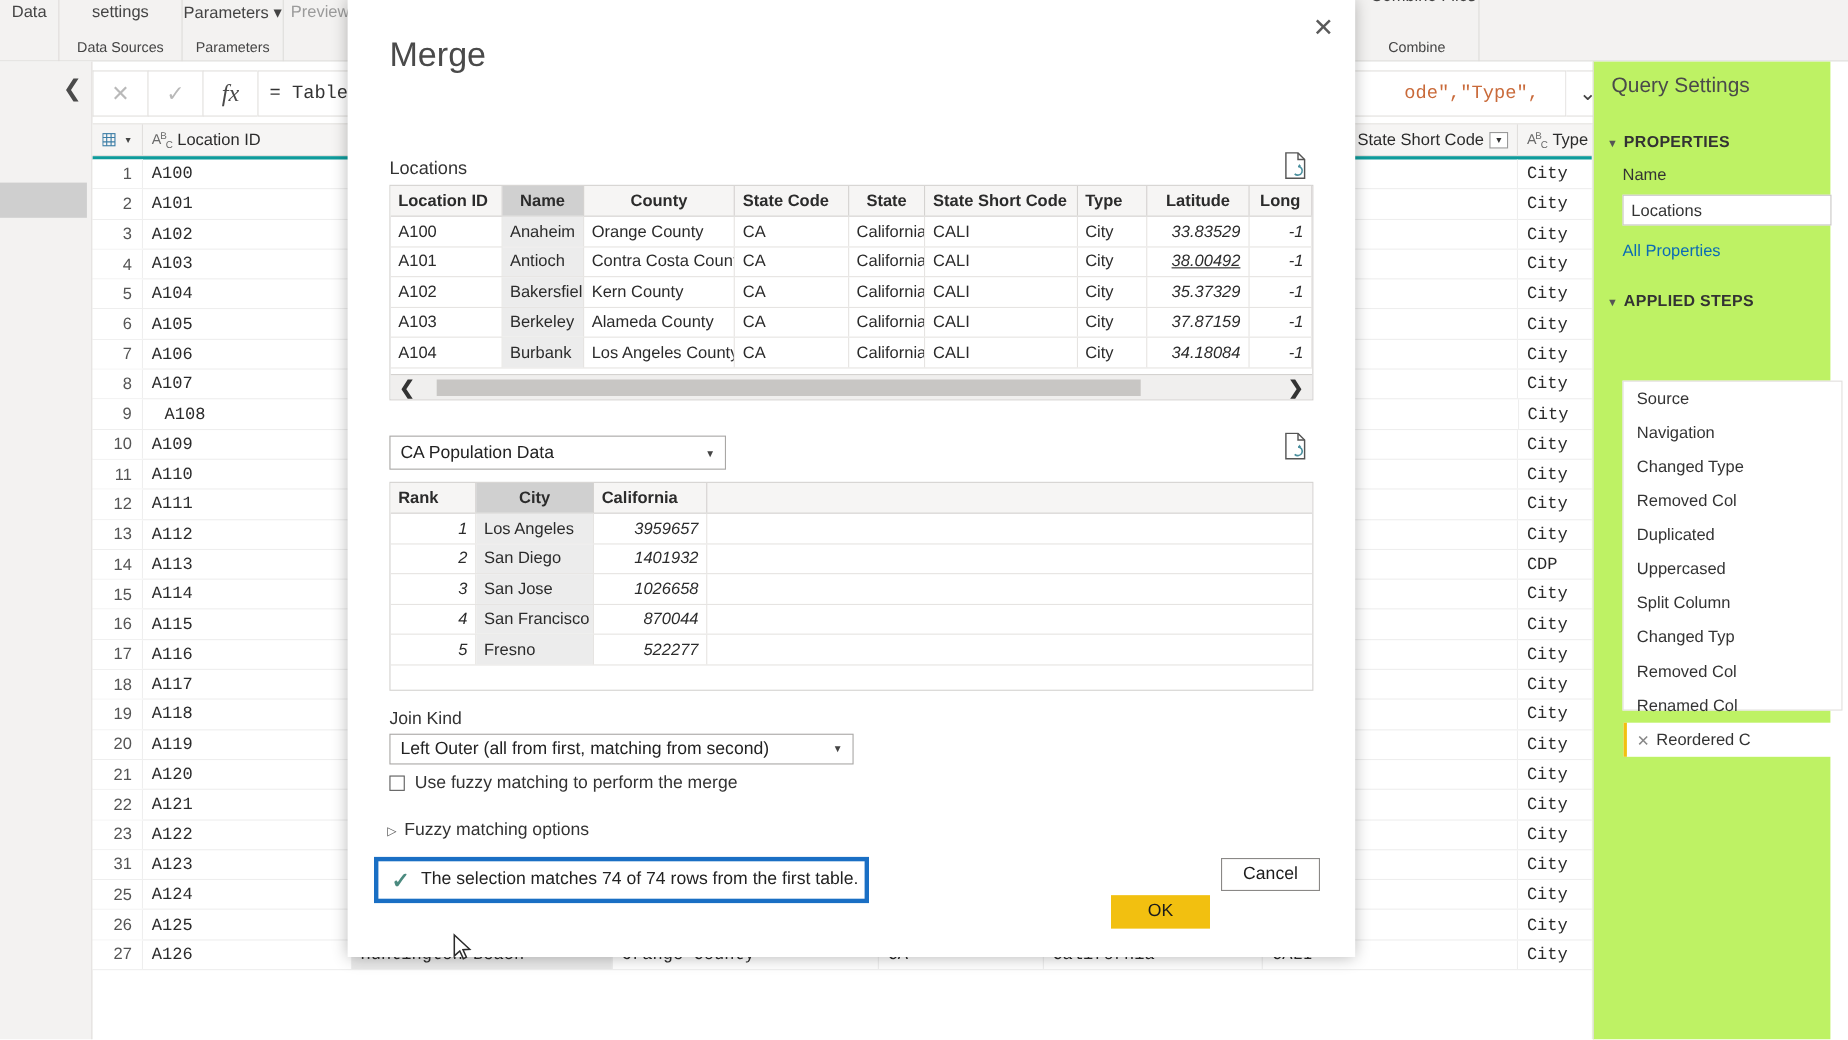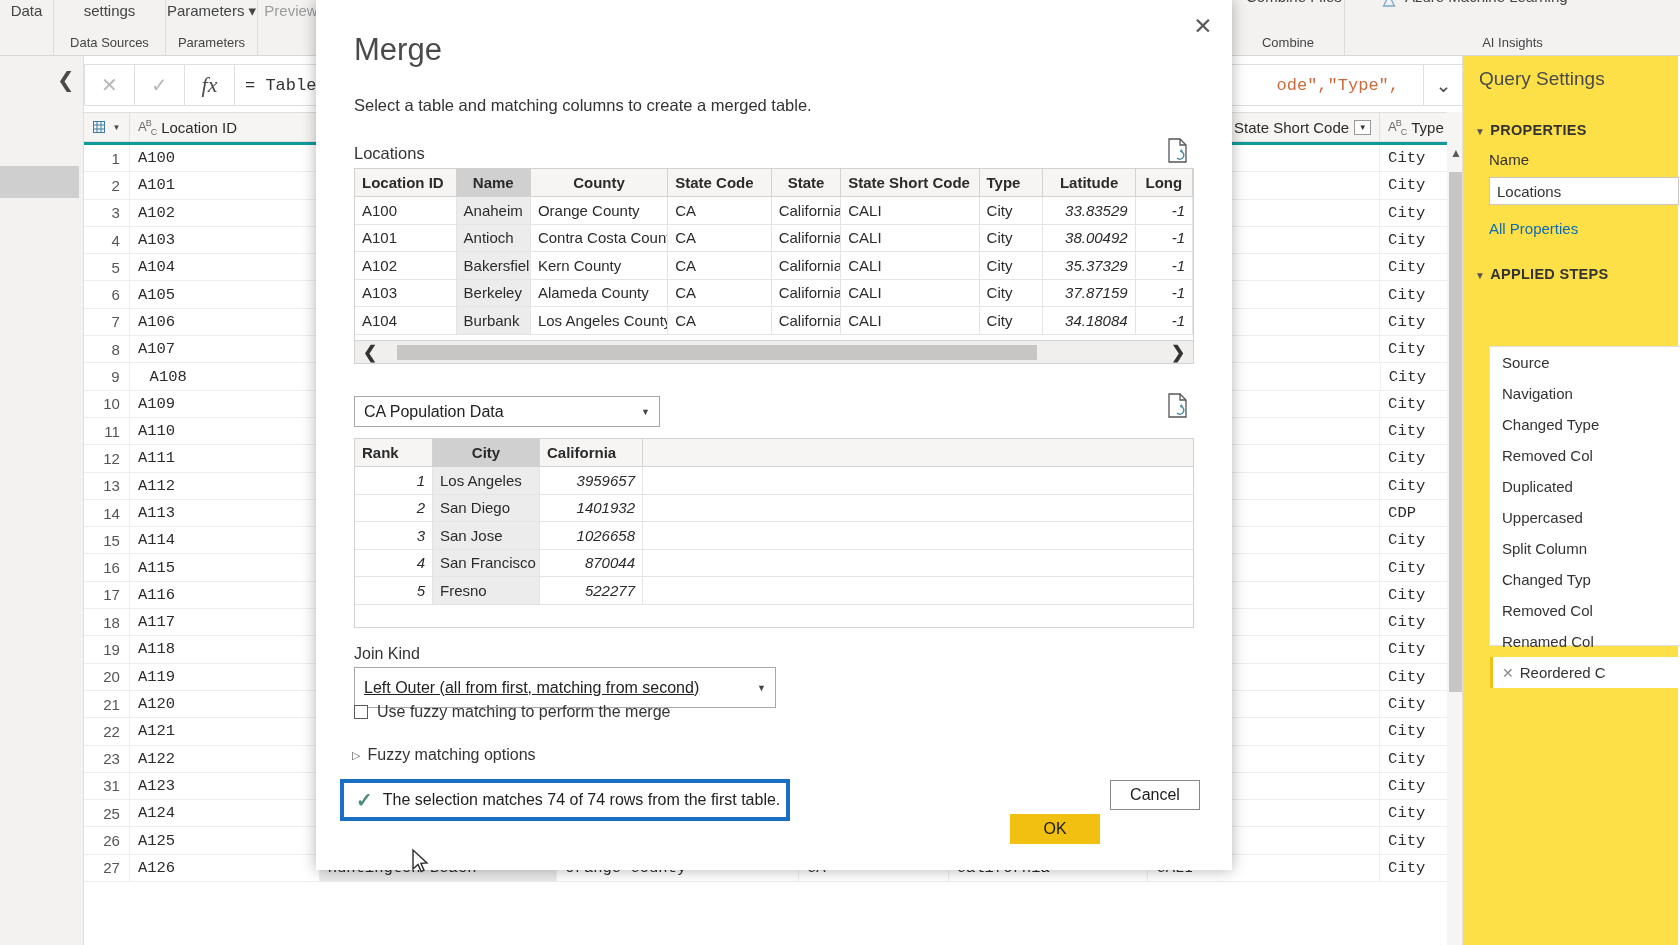--- a/index.html
+++ b/index.html
@@ -93,22 +93,22 @@
   }
   .gr-cell.shade { background:#e9e9e9; }
 
   .vscroll {
     position:absolute; right:0; top:0; width:17px; height:833px; background:#f6f5f4;
   }
   .vscroll .thumb { position:absolute; left:2px; top:60px; width:13px; height:520px; background:#c8c6c4; }
   .vscroll .up { position:absolute; left:3px; top:34px; font-size:12px; color:#5a5a5a; }
 
   .qs-panel {
-    position:absolute; right:2px; top:0; width:216px; height:889px;
-    background:#fde047; border-left:1px solid #e1dfdd;
+    position:absolute; right:16px; top:0; width:216px; height:889px;
+    background:#bef264; border-left:1px solid #e1dfdd;
   }
   .qs-title { position:absolute; left:16px; top:12px; font-size:19px; color:#4a4a4a; white-space:nowrap; }
   .qs-section {
     position:absolute; left:12px; font-size:14.5px; font-weight:bold; color:#333;
     letter-spacing:.3px; white-space:nowrap;
   }
   .tri { display:inline-block; color:#555; font-size:10px; margin-right:5px; }
   .qs-sublabel { position:absolute; left:26px; font-size:15px; color:#333; }
   .qs-input {
     position:absolute; left:26px; width:190px; height:28px; background:#fff;
@@ -223,29 +223,20 @@
     <div class="rg-top">Parameters ▾</div>
     <div class="rg-label">Parameters</div>
   </div>
   <div class="ribbon-group rg-clip" style="left:258px;width:66px;border-right:none;">
     <div class="rg-top dim">Preview</div>
   </div>
 
   <div class="ribbon-group" style="left:1232px;width:113px;">
     <div class="rg-top" style="position:absolute;top:-14px;left:14px;">Combine Files</div>
     <div class="rg-label">Combine</div>
-  </div>
-  <div class="ribbon-group" style="left:1345px;width:335px;border-right:none;">
-    <div class="rg-top" style="position:absolute;top:-14px;left:60px;">Azure Machine Learning</div>
-    <span style="position:absolute;top:-12px;left:33px;">
-      <svg width="22" height="22" viewBox="0 0 22 22">
-            <path d="M8.5 2h5M10 2v7L5.5 18h11L12 9V2" fill="none" stroke="#7aa8c9" stroke-width="1.3"></path>
-          </svg>
-    </span>
-    <div class="rg-label">AI Insights</div>
   </div>
 </div>
 
 <div class="editor-body">
 
   <div class="left-rail">
     <div class="rail-chevron">❮</div>
     <div class="rail-sel"></div>
   </div>
 
@@ -618,21 +609,20 @@
           </div>
         </div>
   </div>
 </div>
 
 <div class="modal-shadow"></div>
 <div class="modal">
 
   <div class="modal-close">✕</div>
   <div class="modal-title">Merge</div>
-  <div class="modal-sub">Select a table and matching columns to create a merged table.</div>
 
   <div class="tbl-label" style="top:144px;">Locations</div>
   <span class="refresh-ico" style="left:850px;top:138px;">
     <svg width="24" height="26" viewBox="0 0 24 26">
       <path d="M3 1h11l6 6v17H3z" fill="#fff" stroke="#555" stroke-width="1.3"></path>
       <path d="M14 1v6h6" fill="none" stroke="#555" stroke-width="1.3"></path>
       <path d="M11 20a4 4 0 1 0 3-6.8" fill="none" stroke="#4a8f9e" stroke-width="1.5"></path>
       <path d="M15 11l-.6 2.6 2.6-.5z" fill="#4a8f9e"></path>
     </svg>
   </span>
@@ -662,21 +652,21 @@
             <div class="pc num num" style="width: 60px;">-1</div>
           </div>
           <div class="prev-row">
             <div class="pc" style="width: 107px;">A101</div>
             <div class="pc sel" style="width: 78px;">Antioch</div>
             <div class="pc" style="width: 145px;">Contra Costa County</div>
             <div class="pc" style="width: 109px;">CA</div>
             <div class="pc" style="width: 73px;">California</div>
             <div class="pc" style="width: 146px;">CALI</div>
             <div class="pc" style="width: 67px;">City</div>
-            <div class="pc num num" style="width: 97px;">38.00492</div>
+            <div class="pc num num" style="width: 97px; text-decoration: underline;">38.00492</div>
             <div class="pc num num" style="width: 60px;">-1</div>
           </div>
           <div class="prev-row">
             <div class="pc" style="width: 107px;">A102</div>
             <div class="pc sel" style="width: 78px;">Bakersfield</div>
             <div class="pc" style="width: 145px;">Kern County</div>
             <div class="pc" style="width: 109px;">CA</div>
             <div class="pc" style="width: 73px;">California</div>
             <div class="pc" style="width: 146px;">CALI</div>
             <div class="pc" style="width: 67px;">City</div>
@@ -757,21 +747,21 @@
           </div>
           <div class="prev-row">
             <div class="pc num" style="width: 78px;">5</div>
             <div class="pc sel" style="width: 107px;">Fresno</div>
             <div class="pc num" style="width: 103px;">522277</div>
           </div>
         </div>
   </div>
 
   <div class="field-label" style="left:38px;top:645px;">Join Kind</div>
-  <div class="combo" style="left:38px;top:667px;width:422px;height:41px;text-decoration:underline;">
+  <div class="combo" style="left:38px;top:667px;width:422px;height:28px;">
     <span>Left Outer (all from first, matching from second)</span>
     <span class="caret">▼</span>
   </div>
 
   <div class="checkrow" style="left:38px;top:703px;">
     <span class="cbox"></span>
     <span>Use fuzzy matching to perform the merge</span>
   </div>
 
   <div class="fuzzy-toggle" style="left:36px;top:746px;">

